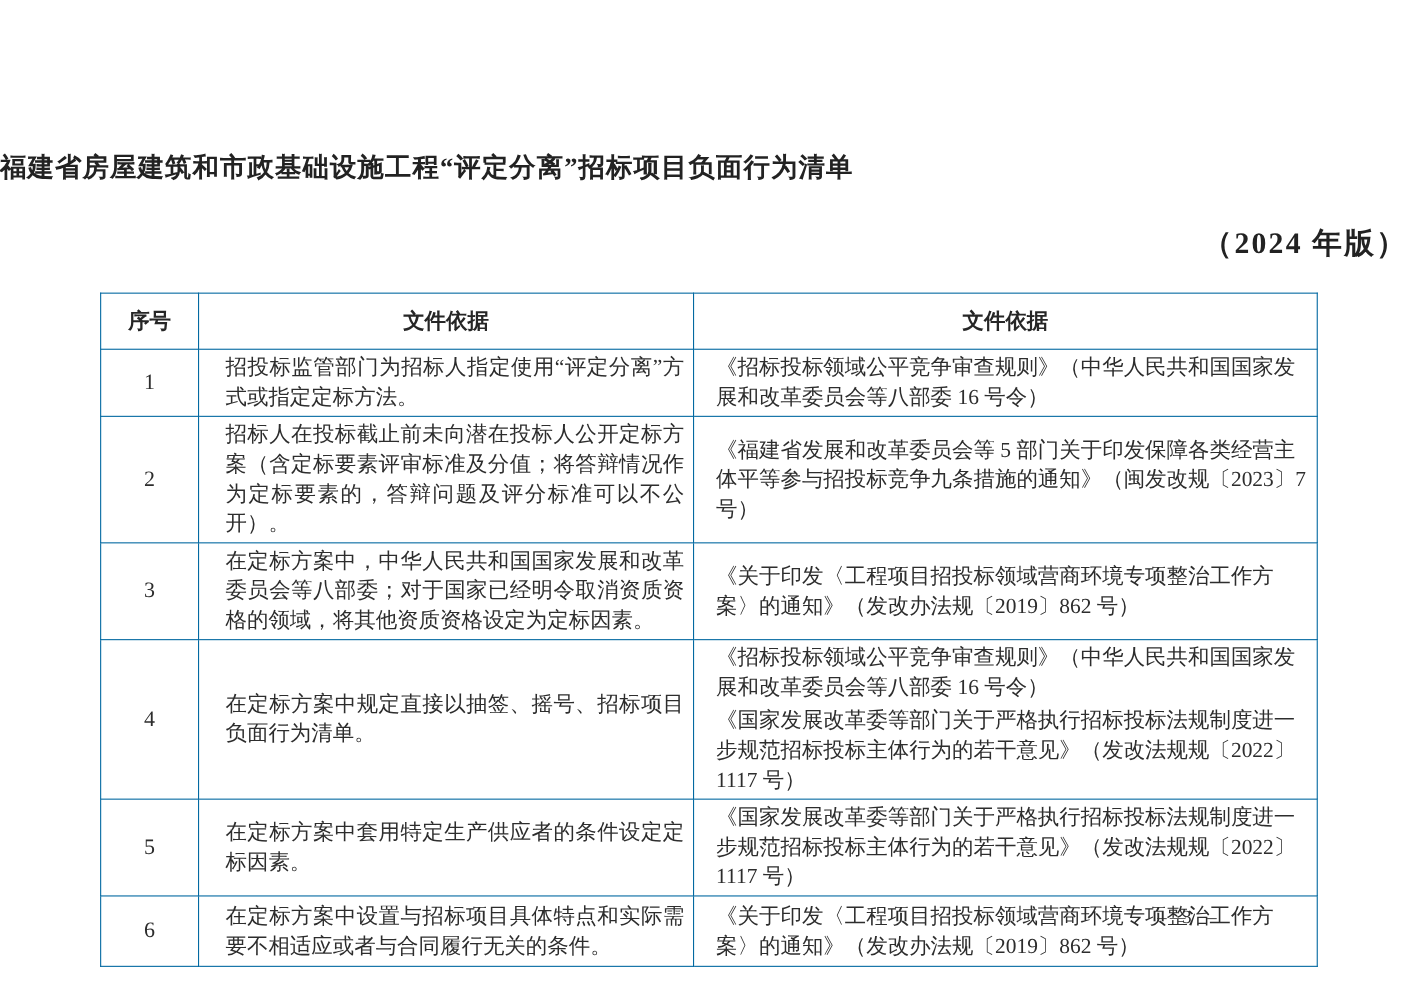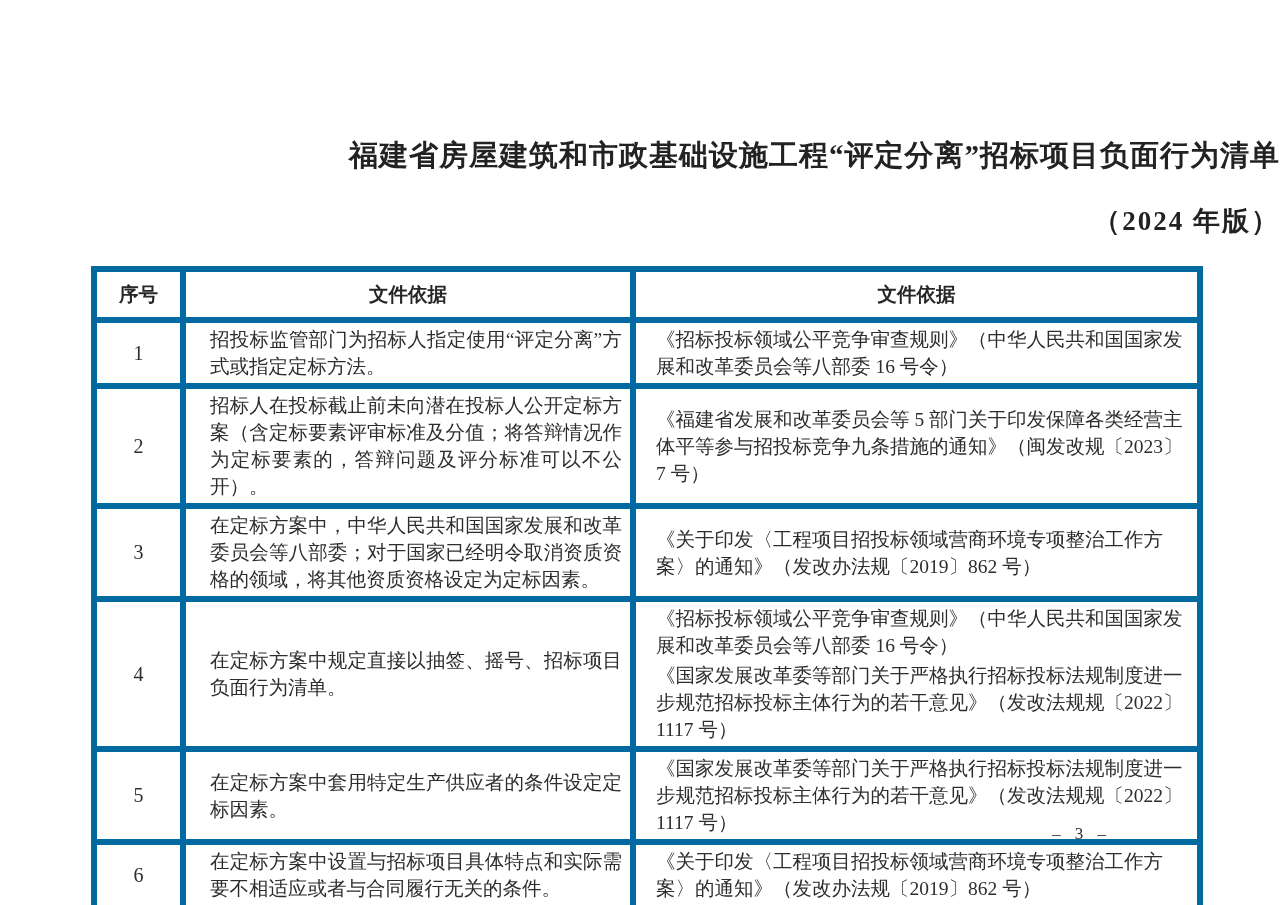--- a/index.html
+++ b/index.html
@@ -10,22 +10,22 @@
     height:905px;
     background:#ffffff;
     font-family:"Liberation Serif","DejaVu Serif",serif;
     color:#2d2d2d;
     overflow:hidden;
   }
   .doc-title {
     position:absolute;
     top:136px; left:0;
     width:100%;
-    text-align:right;
-    font-size:29px;
+    text-align:left;
+    font-size:24px;
     font-weight:700;
     color:#222222;
     letter-spacing:1px;
   }
   .doc-subtitle {
     position:absolute;
     top:203px; left:0;
     width:100%;
     text-align:right;
     font-size:27px;
@@ -37,21 +37,21 @@
     position:absolute;
     left:91px; top:266px;
     width:1106px;
     border-collapse:collapse;
     table-layout:fixed;
   }
   .doc-table col.c1 { width:89px; }
   .doc-table col.c2 { width:450px; }
   .doc-table col.c3 { width:567px; }
   .doc-table th, .doc-table td {
-    border:6px solid #0369a1;
+    border:1px solid #0369a1;
     vertical-align:middle;
     font-size:19.5px;
     line-height:27px;
     color:#2d2d2d;
   }
   .doc-table th {
     font-weight:700;
     text-align:center;
     color:#262626;
   }

